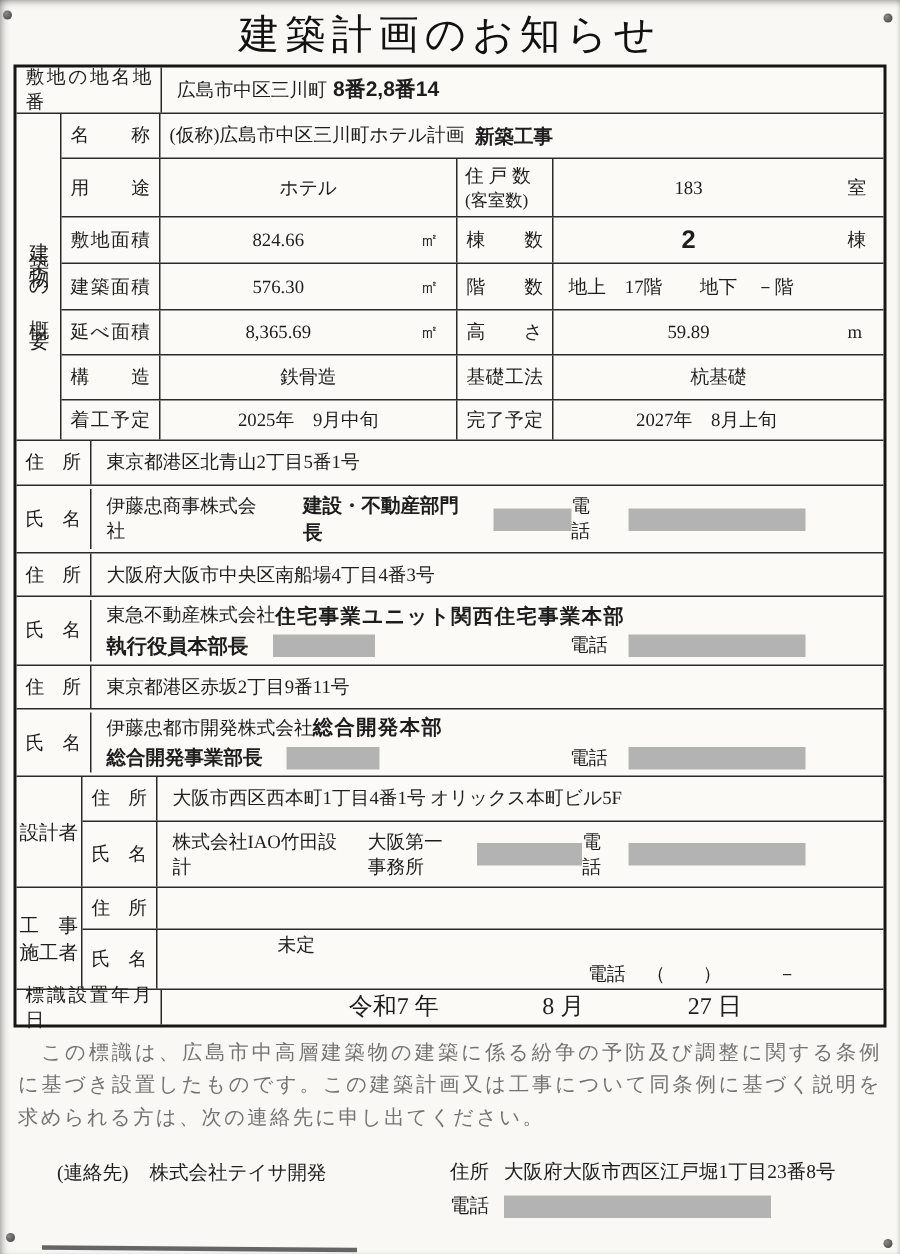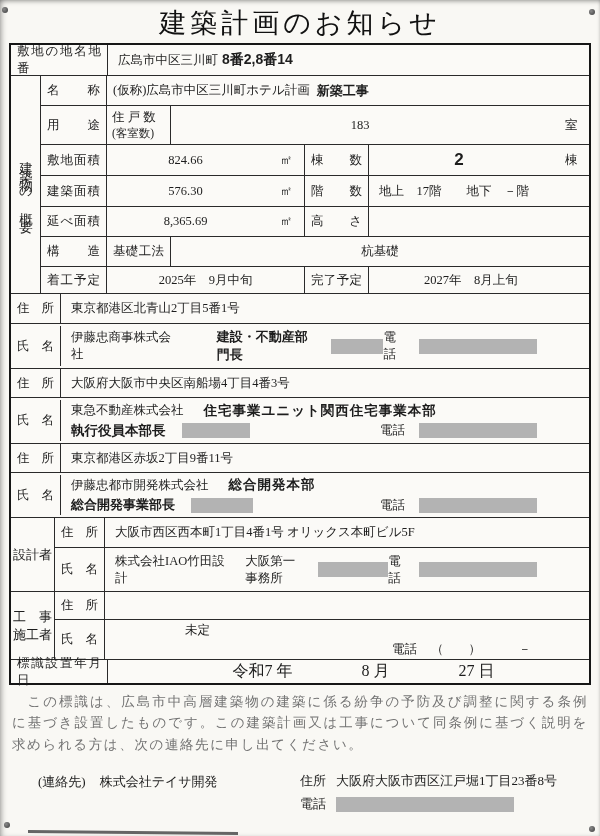--- a/index.html
+++ b/index.html
@@ -39,21 +39,21 @@
   .gcol{display:flex;flex-direction:column;align-items:center;justify-content:center;font-size:13px;}
   .vertical{writing-mode:vertical-rl;text-orientation:upright;letter-spacing:9px;font-size:13.5px;}
   
   .numwrap{display:flex;flex:1;align-items:center;gap:16px;}
   .vnum{flex:1;text-align:center;}
   .vunit{width:24px;text-align:left;padding-right:4px;flex:none;}
   .padl{padding-left:10px;}
   .two-line{flex-direction:column;justify-content:center;align-items:stretch;padding:2px 0;}
   .nm1{display:flex;align-items:center;padding:1px 10px;font-size:12.5px;}
   .nm2{display:flex;align-items:center;padding:1px 10px;font-size:12.5px;}
-  .dept{margin-left:20px;font-size:13.5px;letter-spacing:1px;}
+  .dept{font-size:13.5px;letter-spacing:1px;}
   .redact{height:15px;background:#b3b3b3;flex:none;}
   .telword{margin-left:auto;}
   .big2{font-size:17px;}
   .datecell{display:flex;flex:1;align-items:center;justify-content:space-around;padding:0 60px 0 90px;}
   
   .notice{
     position:absolute;left:12px;top:691px;width:576px;
     font-size:13.5px;line-height:1.58;letter-spacing:1.6px;
     text-align:justify;color:#737373;
   }
@@ -98,20 +98,21 @@
           <div class="cell grow" style="padding-left:6px">
             <span>(仮称)広島市中区三川町ホテル計画</span>
             <b class="gothic" style="margin-left:7px;font-size:13px;">新築工事</b>
           </div>
         </div>
 
         <div class="trow bt" style="height:39px">
           <div class="cell br w-l1">
               <span class="jl">用途</span>
             </div>
+          <div class="cell br w-v1 center">ホテル</div>
           <div class="cell br w-l2" style="flex-direction:column;justify-content:center;align-items:flex-start;padding:0 5px;">
             <span>住 戸 数</span>
             <span style="font-size:11.5px">(客室数)</span>
           </div>
           <div class="cell grow">
             <span class="numwrap">
                 <span class="vnum">183</span>
             <span class="vunit">室</span>
               </span>
           </div>
@@ -160,26 +161,33 @@
             </div>
           <div class="cell br w-v1">
             <span class="numwrap">
                 <span class="vnum">8,365.69</span>
             <span class="vunit">㎡</span>
               </span>
           </div>
           <div class="cell br w-l2">
               <span class="jl">高さ</span>
             </div>
+          <div class="cell grow">
+            <span class="numwrap">
+                <span class="vnum">59.89</span>
+            <span class="vunit">m</span>
+              </span>
+          </div>
         </div>
 
         <div class="trow bt" style="height:30px">
           <div class="cell br w-l1">
               <span class="jl">構造</span>
             </div>
+          <div class="cell br w-v1 center">鉄骨造</div>
           <div class="cell br w-l2">
               <span class="jl">基礎工法</span>
             </div>
           <div class="cell grow center">杭基礎</div>
         </div>
 
         <div class="trow bt" style="height:27px">
           <div class="cell br w-l1">
               <span class="jl">着工予定</span>
             </div>

